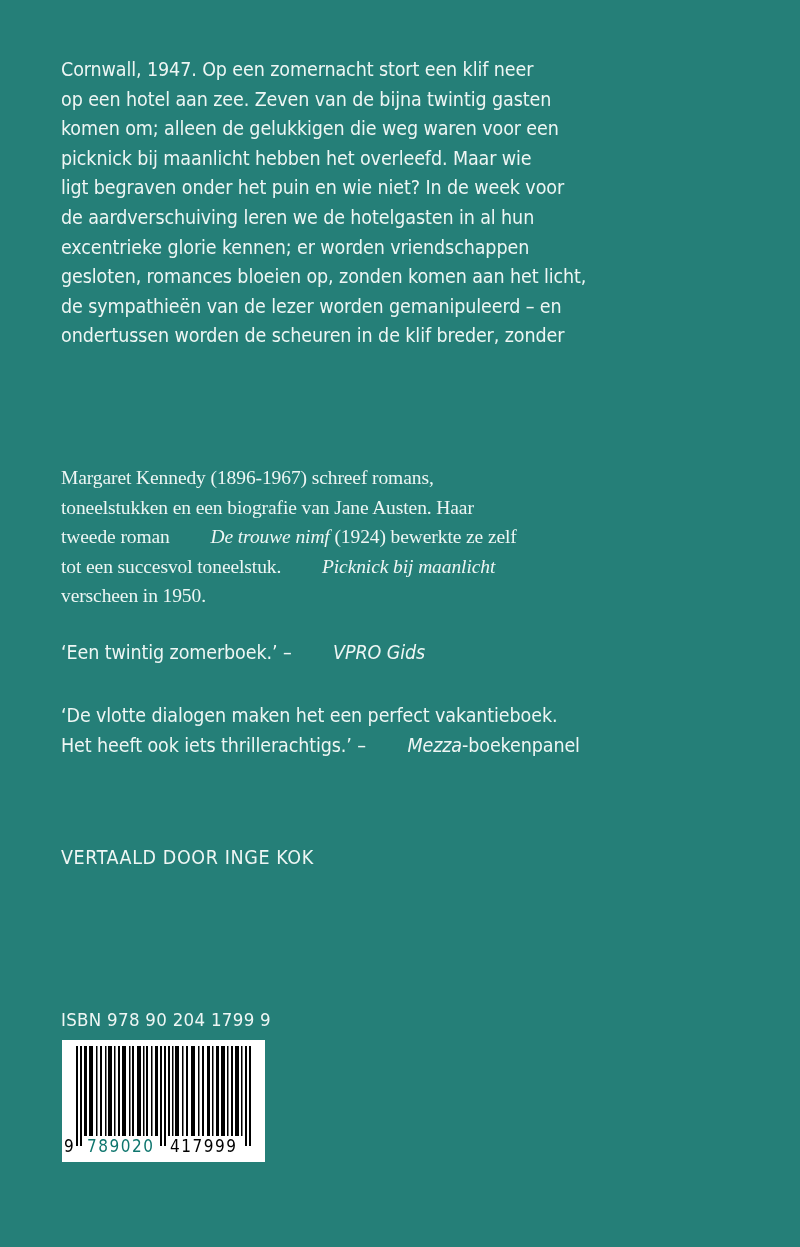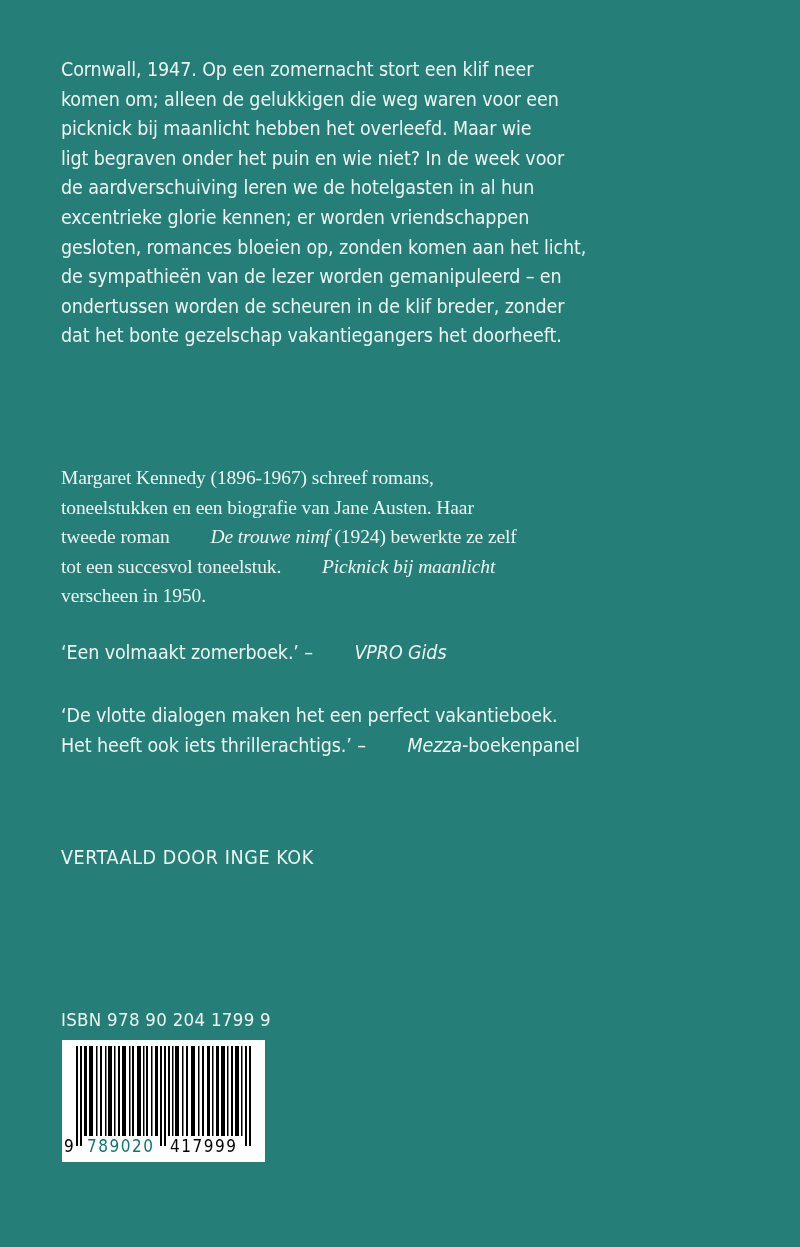--- a/index.html
+++ b/index.html
@@ -27,41 +27,41 @@
   #barcode-svg { position: absolute; left: 0; top: 0; }
   #url { top: 1165px; font-size: 19px; letter-spacing: 0.8px; }
 </style>
 </head>
 <body>
 
 <div class="page">
 
   <div id="blurb" class="block">
     <div class="line">Cornwall, 1947. Op een zomernacht stort een klif neer</div>
+    <div class="line">op een hotel aan zee. Zeven van de bijna twintig gasten</div>
     <div class="line">komen om; alleen de gelukkigen die weg waren voor een</div>
     <div class="line">picknick bij maanlicht hebben het overleefd. Maar wie</div>
     <div class="line">ligt begraven onder het puin en wie niet? In de week voor</div>
     <div class="line">de aardverschuiving leren we de hotelgasten in al hun</div>
     <div class="line">excentrieke glorie kennen; er worden vriendschappen</div>
     <div class="line">gesloten, romances bloeien op, zonden komen aan het licht,</div>
     <div class="line">de sympathieën van de lezer worden gemanipuleerd – en</div>
     <div class="line">ondertussen worden de scheuren in de klif breder, zonder</div>
-    <div class="line">dat het bonte gezelschap vakantiegangers het doorheeft.</div>
   </div>
 
   <div id="bio" class="block">
     <div class="line">Margaret Kennedy (1896-1967) schreef romans,</div>
     <div class="line">toneelstukken en een biografie van Jane Austen. Haar</div>
     <div class="line"><span>tweede roman </span><em>De trouwe nimf</em><span> (1924) bewerkte ze zelf</span></div>
     <div class="line"><span>tot een succesvol toneelstuk. </span><em>Picknick bij maanlicht</em></div>
     <div class="line">verscheen in 1950.</div>
   </div>
 
   <div id="quote1" class="block">
-    <div class="line"><span>‘Een volmaakt zomerboek.’ – </span><em>VPRO Gids</em></div>
+    <div class="line"><span>‘Een twintig zomerboek.’ – </span><em>VPRO Gids</em></div>
   </div>
 
   <div id="quote2" class="block">
     <div class="line">‘De vlotte dialogen maken het een perfect vakantieboek.</div>
     <div class="line"><span>Het heeft ook iets thrillerachtigs.’ – </span><em>Mezza</em><span>-boekenpanel</span></div>
   </div>
 
   <div id="translator" class="block">VERTAALD DOOR INGE KOK</div>
 
   <div id="isbn" class="block">ISBN 978 90 204 1799 9</div>

